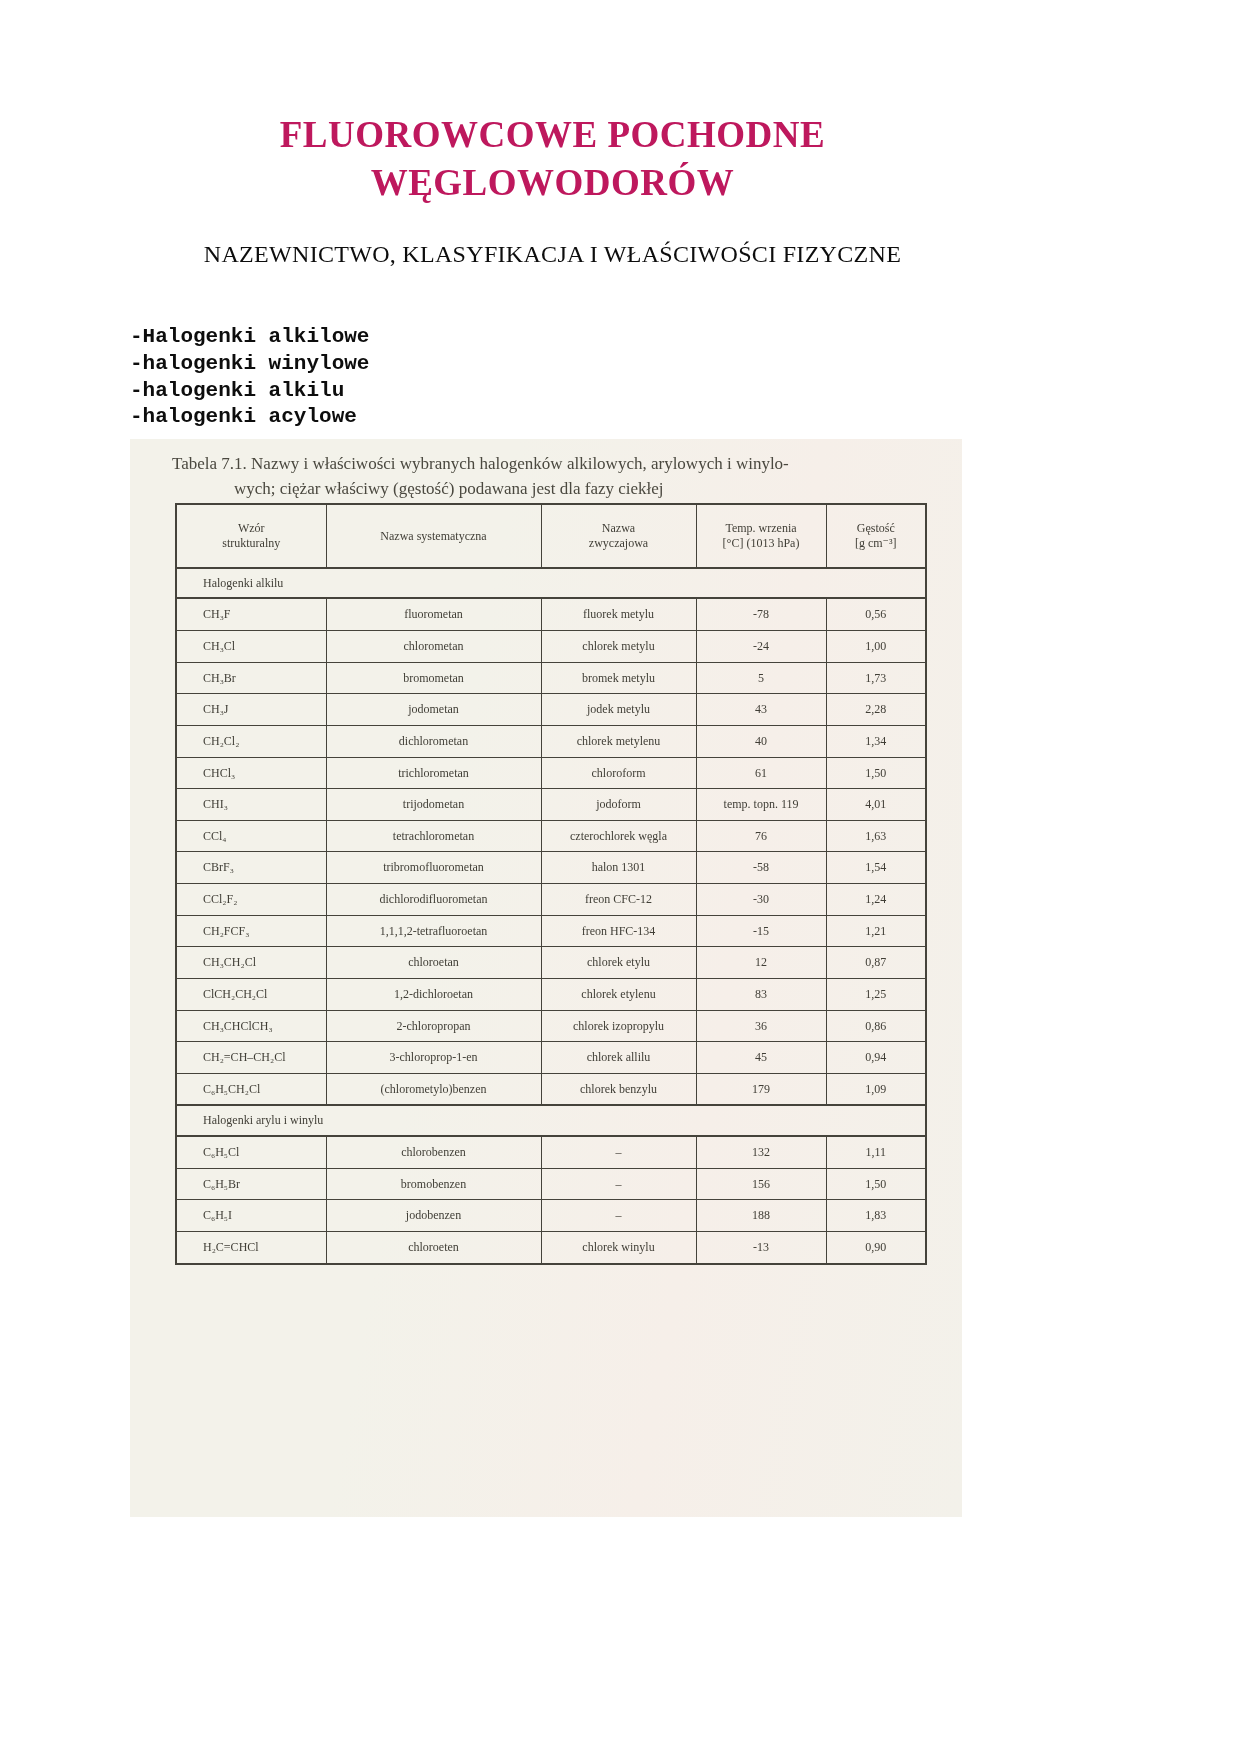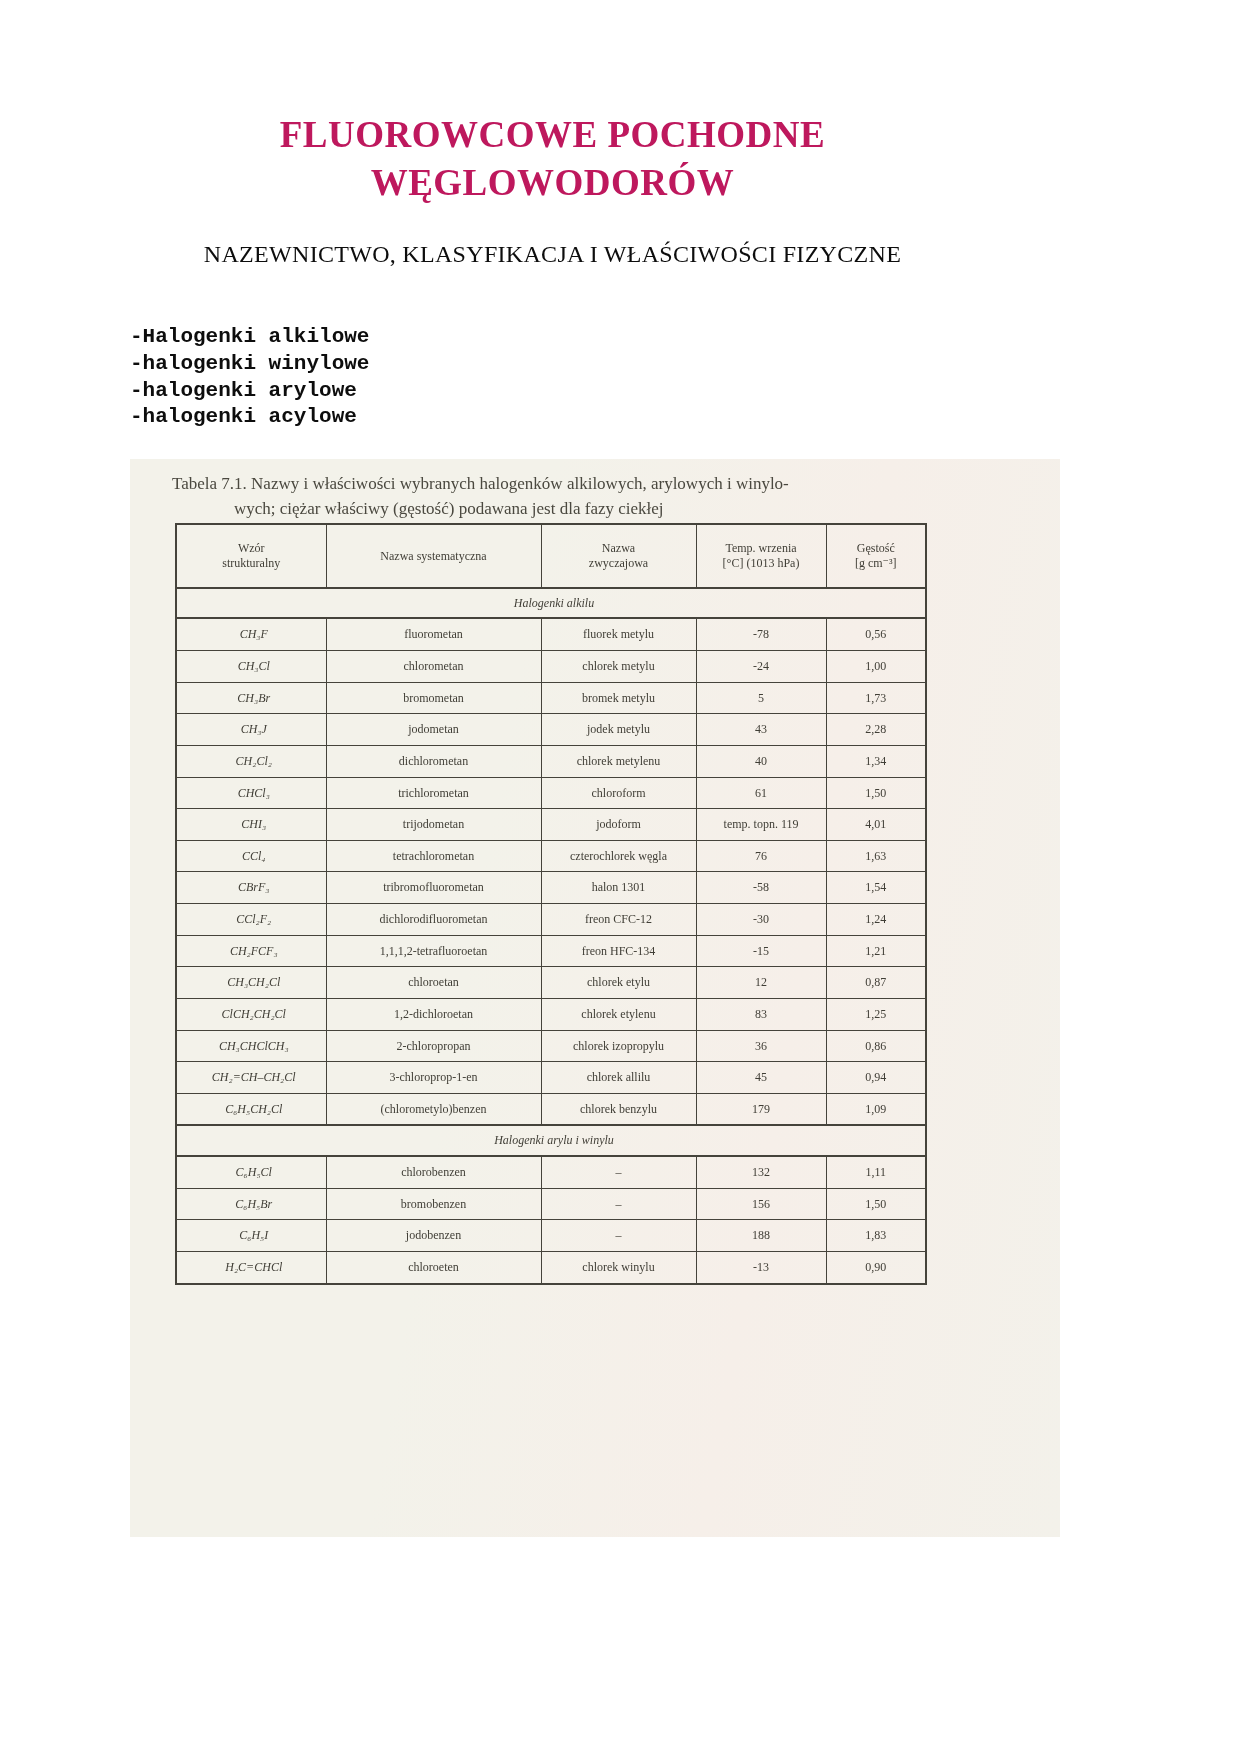--- a/index.html
+++ b/index.html
@@ -14,21 +14,21 @@
     margin:111px 0 0 0; text-align:center; font-weight:bold;
     font-size:37px; line-height:1.3; letter-spacing:0.5px; color:#be185d;
   }
   .subtitle {
     margin:34px 0 0 0; text-align:center; font-weight:normal;
     font-size:24px; letter-spacing:0.3px; color:#0d0d0d;
   }
   .bullets { margin-top:56px; font-weight:bold; font-size:21px; line-height:1.27; color:#0d0d0d;font-family:Liberation Mono, monospace; }
 
   .scan {
-    position:relative; margin-top:28px; width:930px; height:1078px;
+    position:relative; margin-top:8px; width:832px; height:1078px;
     background:linear-gradient(100deg,#f3f2ea 38%,#f6efe9 68%,#f3f1ea 100%);
     color:#43413a;
   }
   .caption {
     position:absolute; top:12px; left:42px; width:772px; margin:0;
     font-size:17px; line-height:1.5; color:#4a483f;
   }
   .caption .cap-line2 { display:block; margin-left:62px; }
 
   table.halide-table {
@@ -49,35 +49,35 @@
   }
   .halide-table thead th {
     font-weight:normal; white-space:pre-line; border-bottom:2px solid #45433b;
     padding:9px 4px; height:44px;
   }
   .halide-table td.section-cell {
     border-left:2px solid #45433b; border-right:2px solid #45433b;
     border-top:2px solid #45433b; border-bottom:2px solid #45433b;
     padding:7px 4px;
   }
-  .halide-table tbody td:first-child { text-align:center; padding-left:10px;font-style:italic; }
+  .halide-table tbody td:first-child { text-align:left; padding-left:26px; }
 </style>
 </head>
 <body>
 
 <div class="content">
 
   <h1 class="title"><span>FLUOROWCOWE POCHODNE</span><br><span>WĘGLOWODORÓW</span></h1>
 
   <h2 class="subtitle">NAZEWNICTWO, KLASYFIKACJA I WŁAŚCIWOŚCI FIZYCZNE</h2>
 
   <div class="bullets">
     <div>-Halogenki alkilowe</div>
     <div>-halogenki winylowe</div>
-    <div>-halogenki arylowe</div>
+    <div>-halogenki alkilu</div>
     <div>-halogenki acylowe</div>
   </div>
 
   <div class="scan">
     <p class="caption"><span>Tabela 7.1. Nazwy i właściwości wybranych halogenków alkilowych, arylowych i winylo-</span><span class="cap-line2">wych; ciężar właściwy (gęstość) podawana jest dla fazy ciekłej</span></p>
 
     <table class="halide-table">
       <colgroup>
           <col class="c1">
           <col class="c2">

